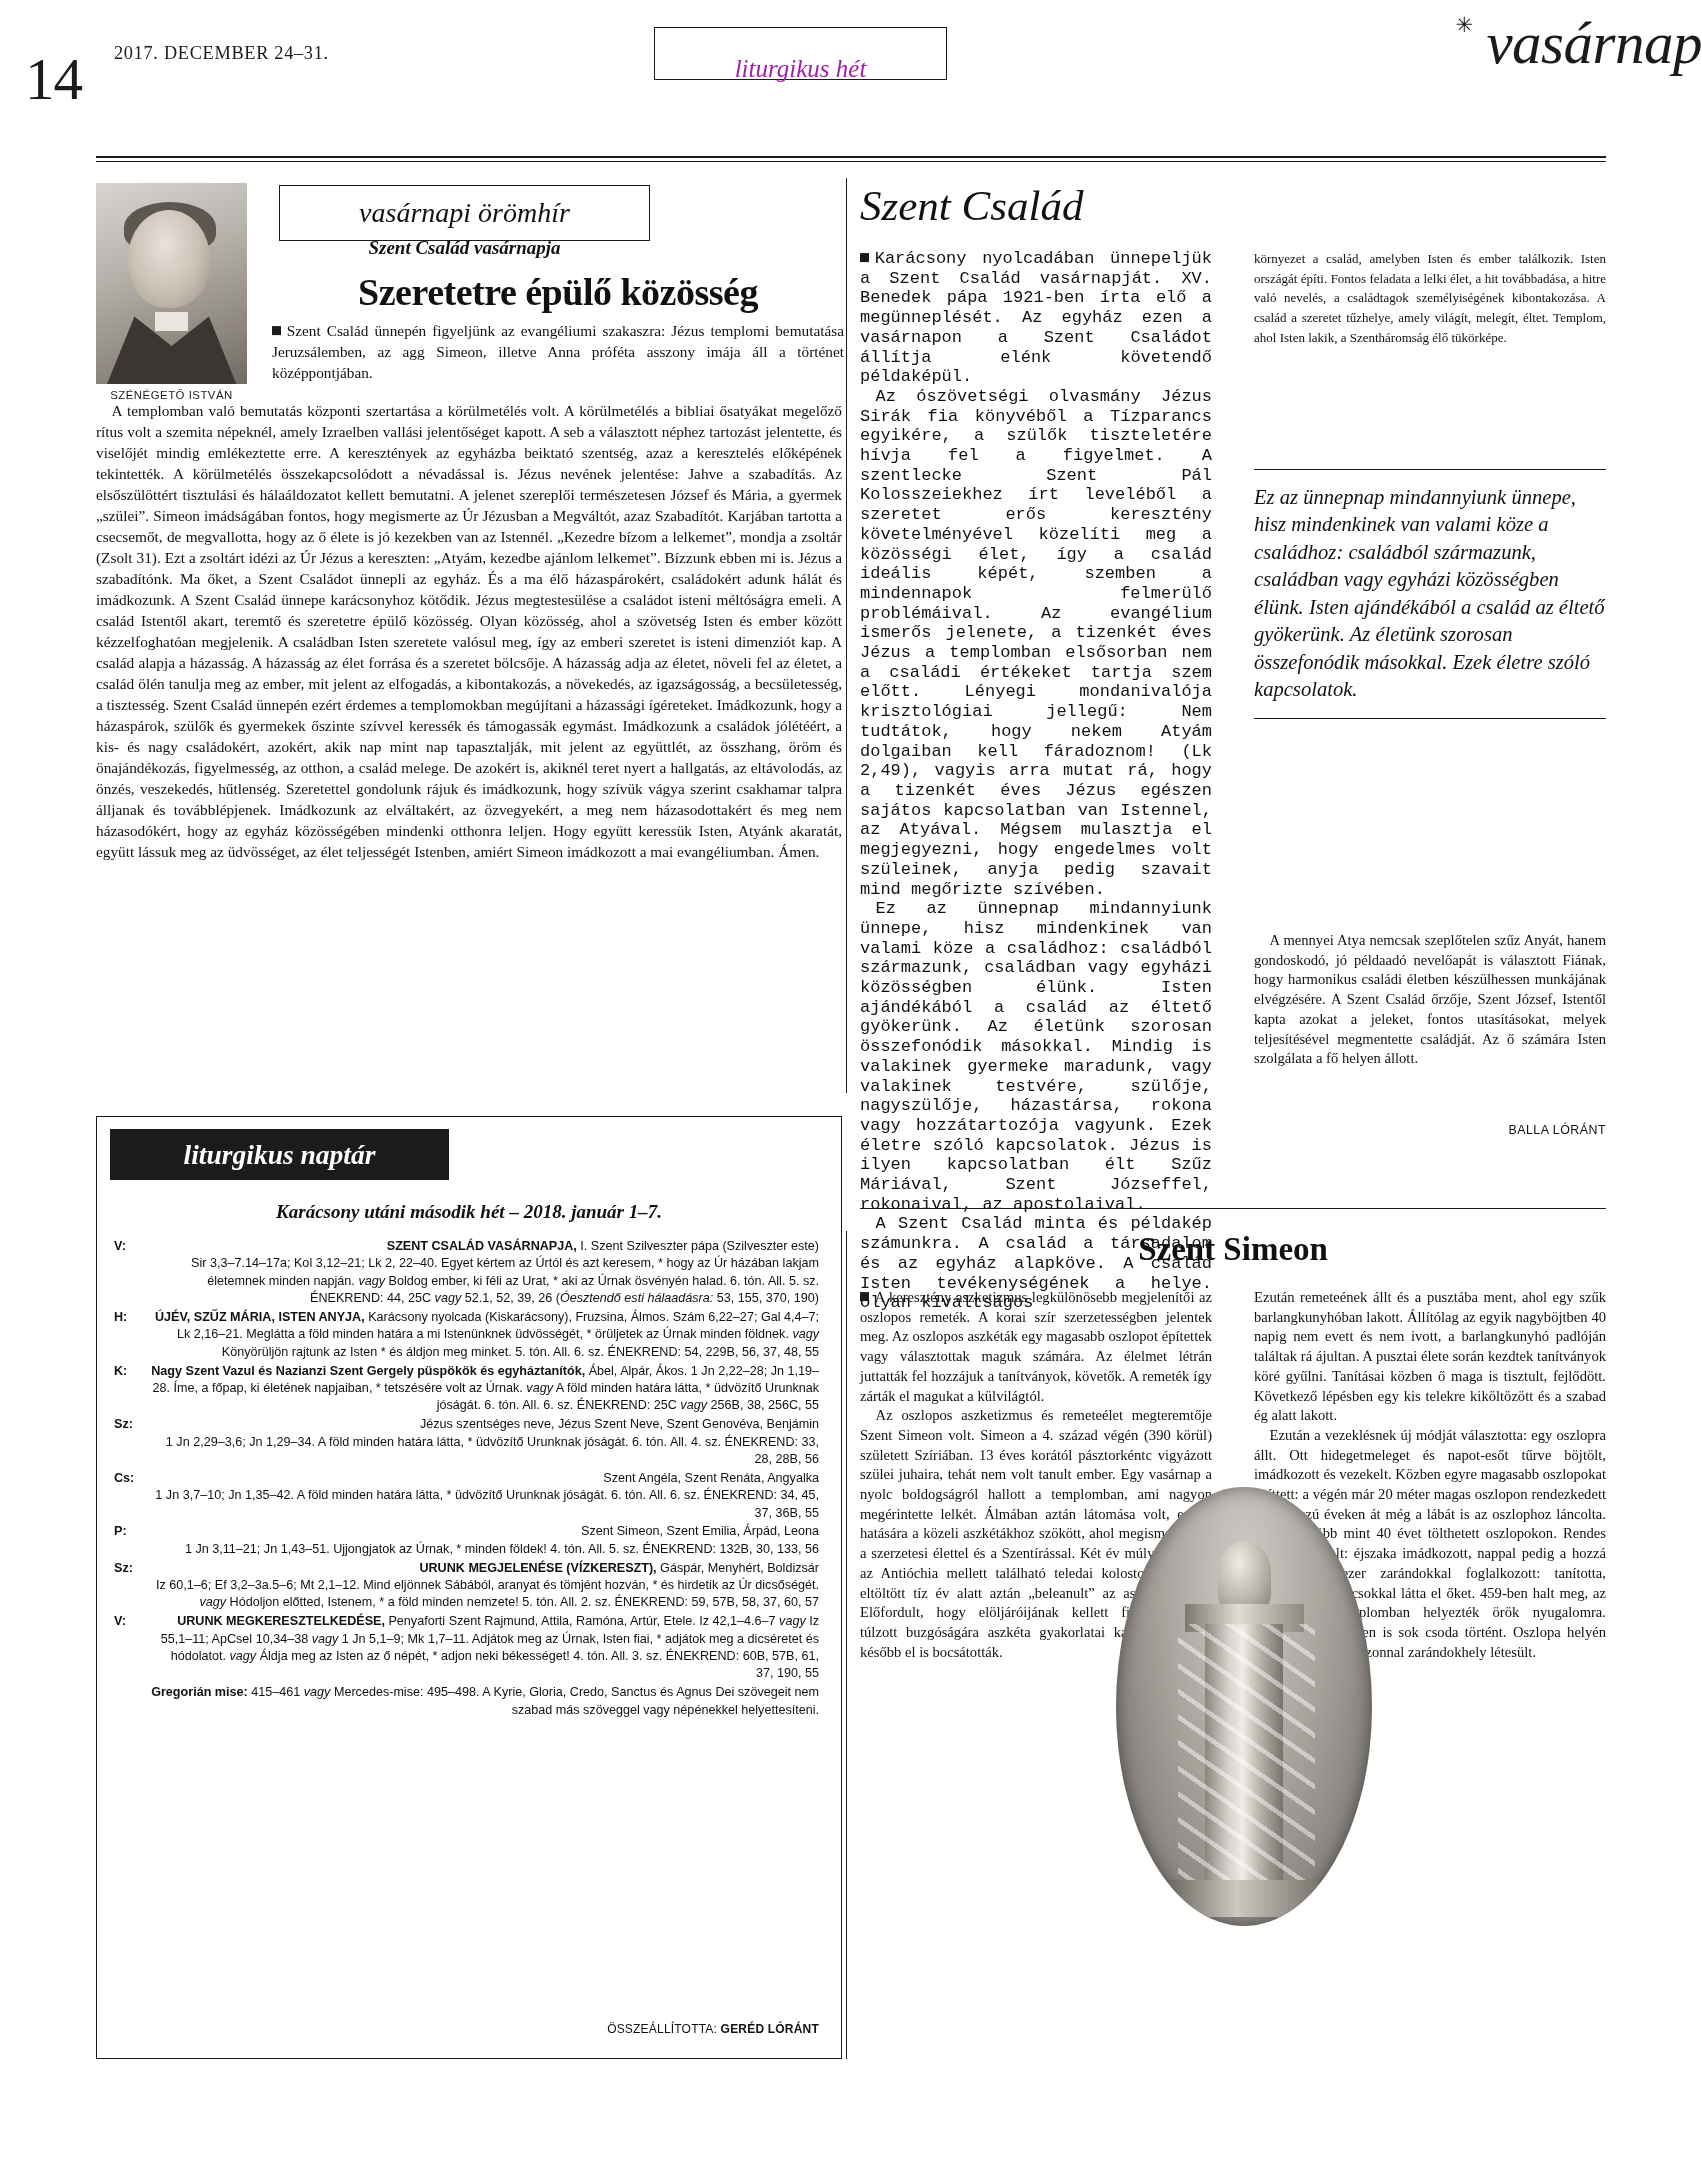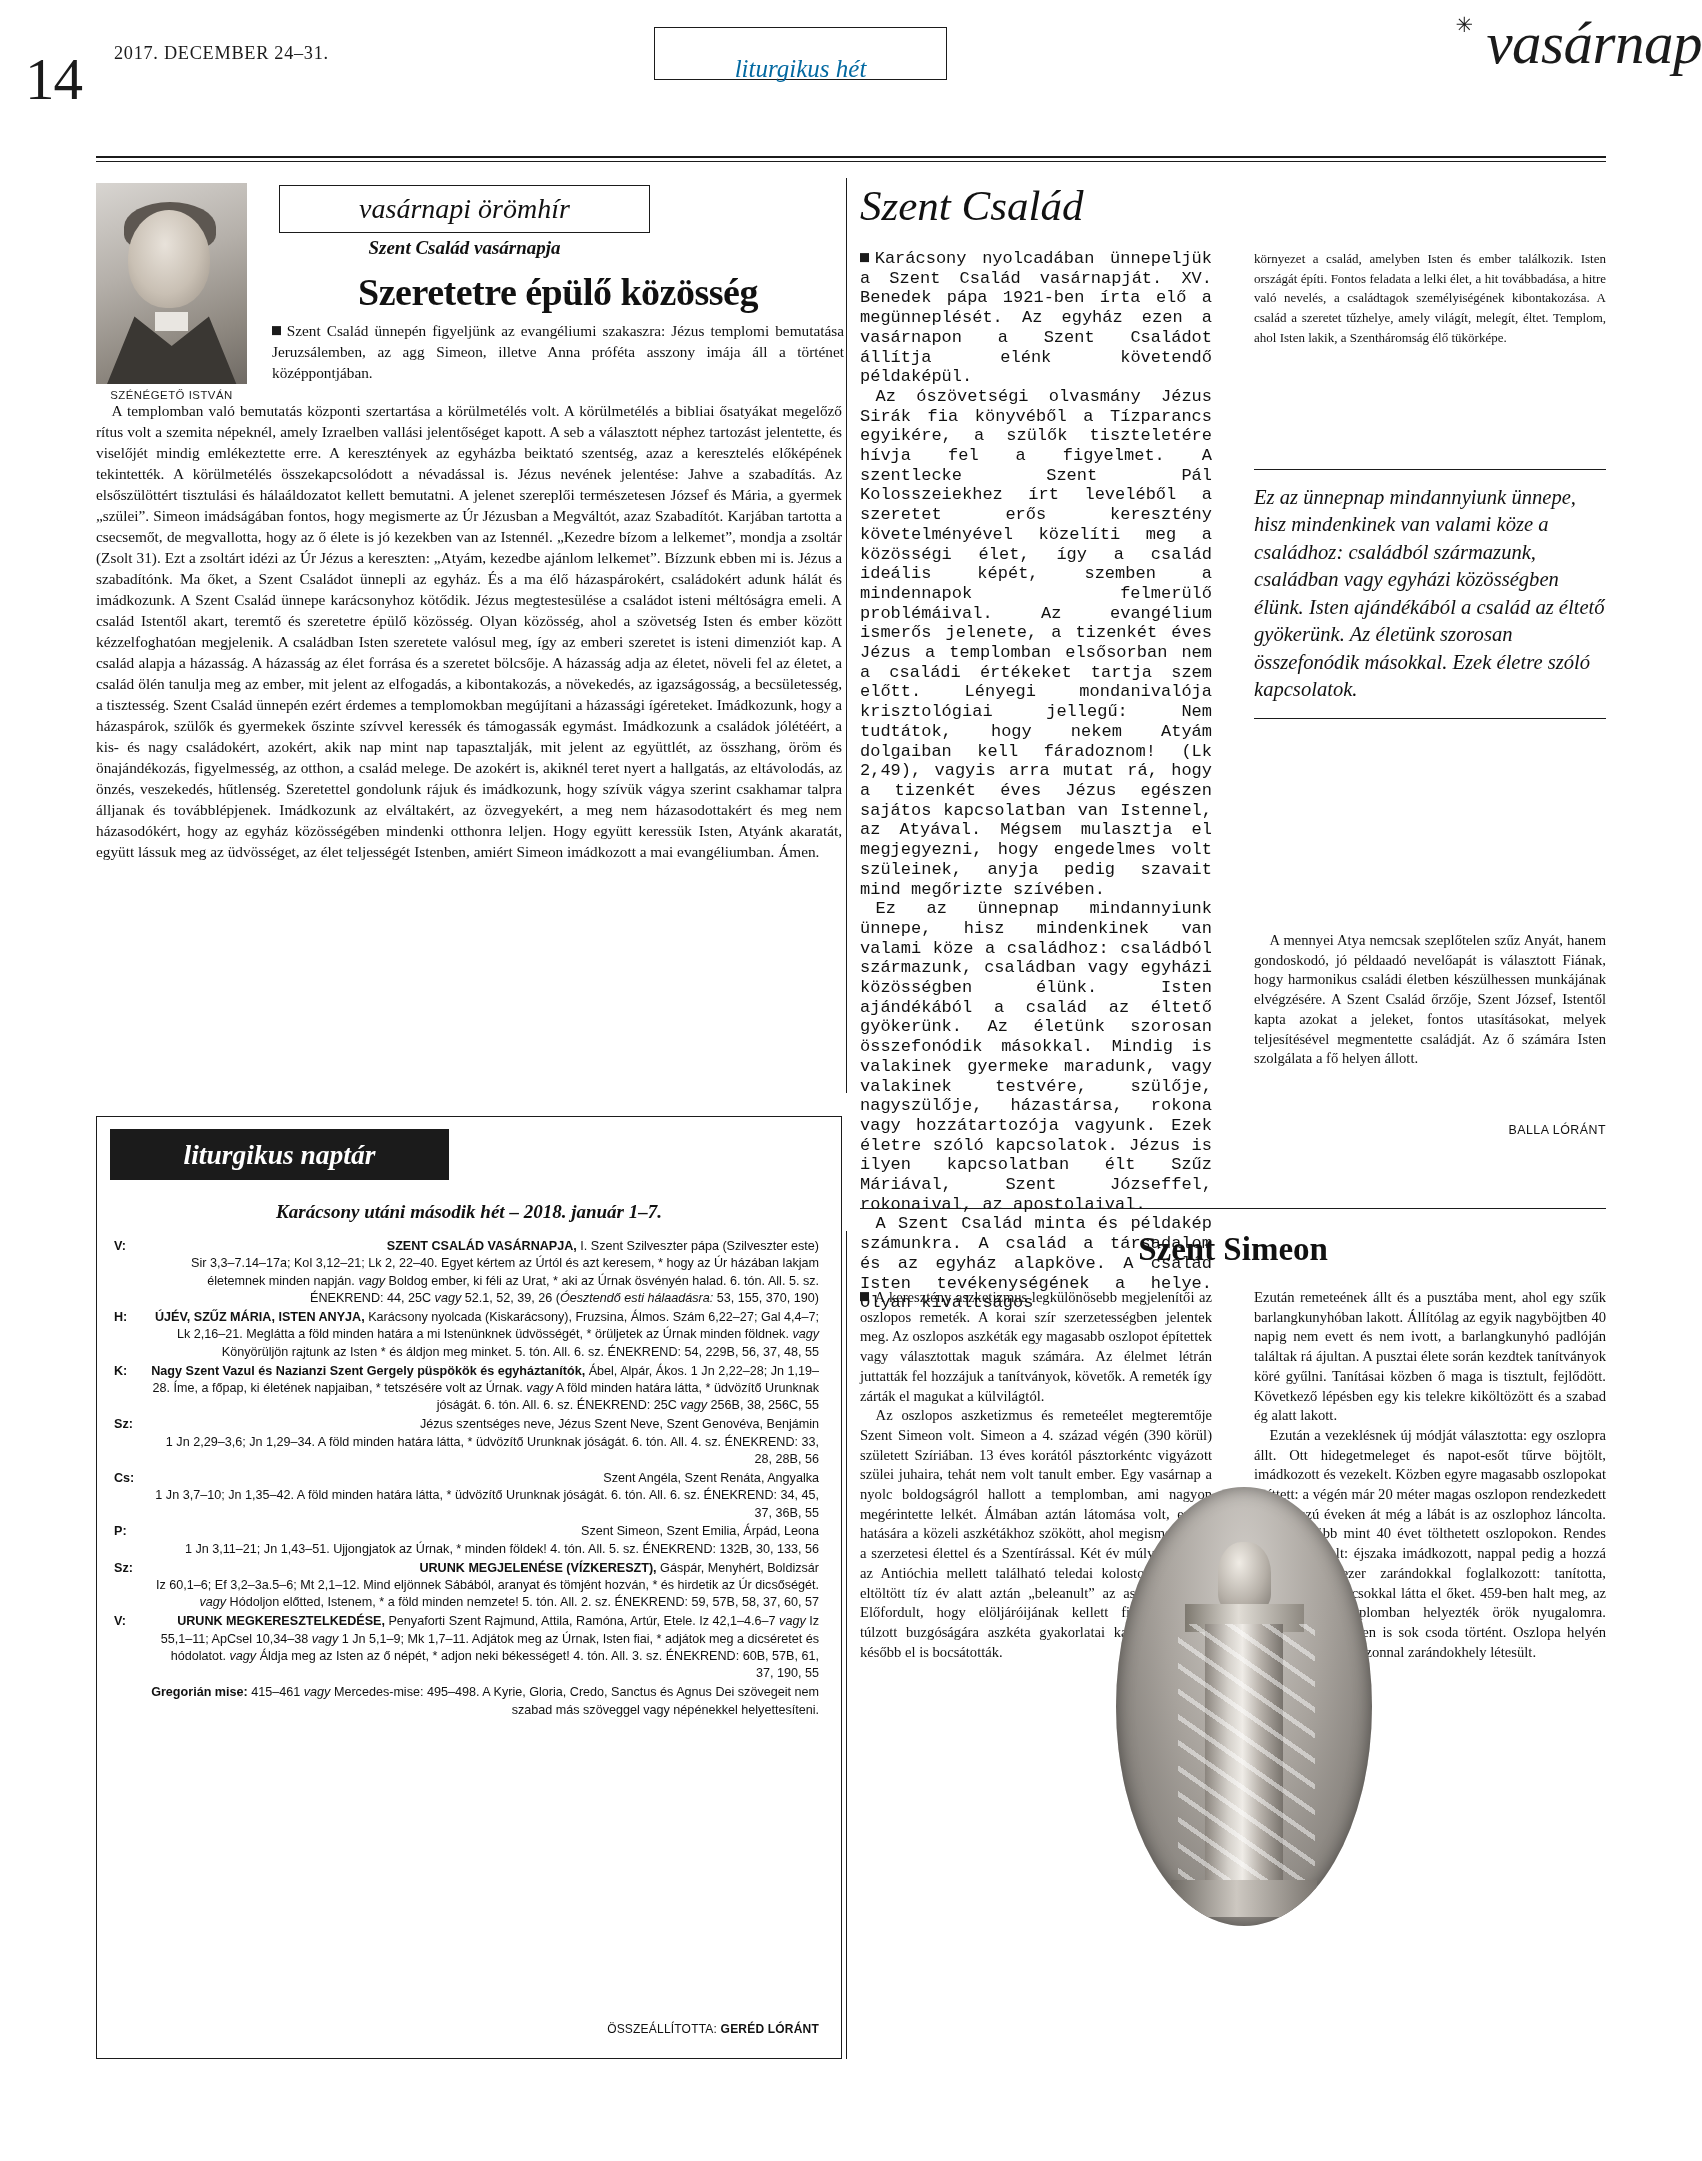--- a/index.html
+++ b/index.html
@@ -52,21 +52,21 @@
     box-sizing: border-box;
     display: flex;
     align-items: center;
     justify-content: center;
     background: #fff;
   }
   .section-chip span {
     font-family: "Liberation Serif", serif;
     font-style: italic;
     font-size: 25px;
-    color: #0369a1;
+    color: #a21caf;
     margin-top: 32px;
   }
   .brand {
     position: absolute;
     right: 0px;
     top: 9.2px;
     font-family: "Liberation Serif", serif;
     font-style: italic;
     font-size: 59px;
     color: #1b1b1b;
@@ -175,21 +175,21 @@
     font-size: 11.4px;
     letter-spacing: 0.5px;
     color: #1b1b1b;
   }
 
   .joyhead {
     position: absolute;
     left: 183px;
     top: 6.9px;
     width: 371px;
-    height: 48px;
+    height: 56px;
     border: 1.8px solid #1b1b1b;
     box-sizing: border-box;
     display: flex;
     align-items: center;
     justify-content: center;
   }
   .joyhead span {
     font-family: "Liberation Serif", serif;
     font-style: italic;
     font-size: 28px;

